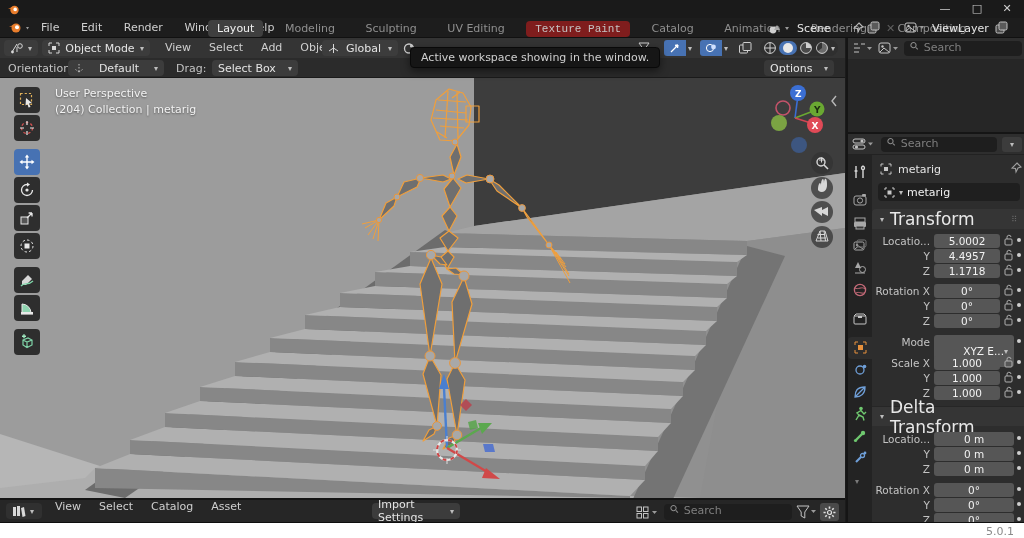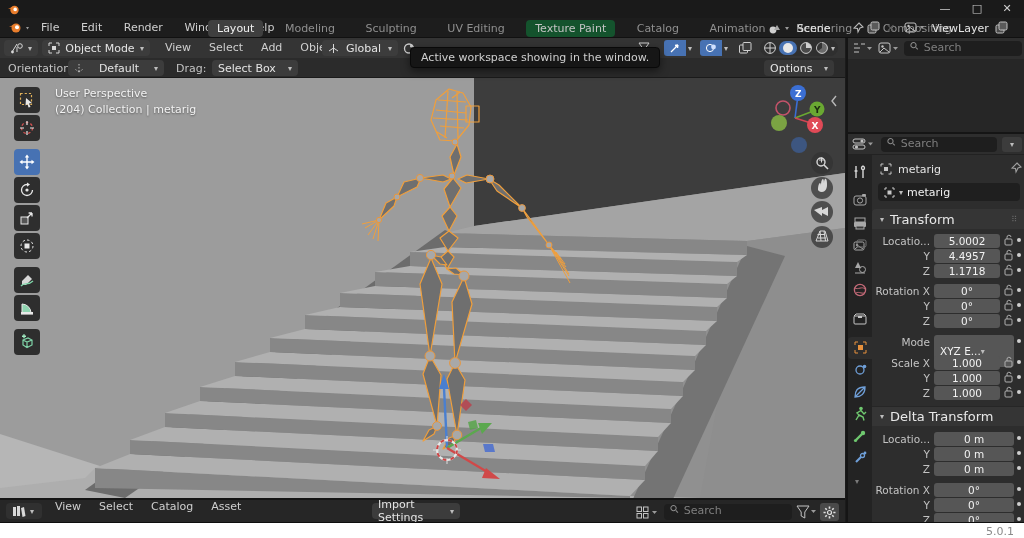--- a/index.html
+++ b/index.html
@@ -8,37 +8,37 @@
     -webkit-font-smoothing:antialiased; }
   .abs { position:absolute; }
   #app { position:relative; width:1024px; height:538px; background:#1b1b1b; }
   .bar-title { left:0; top:0; width:1024px; height:18px; background:#1a1a1a; }
   .bar-menu  { left:0; top:18px; width:1024px; height:20px; background:#1d1d1d; border-bottom:1px solid #111; }
   .vp-header { left:0; top:38px; width:845px; height:20px; background:#343434; }
   .vp-tools  { left:0; top:58px; width:845px; height:20px; background:#2b2b2b; border-bottom:1px solid #1a1a1a; }
   .menu-item { display:inline-block; padding:3px 9px 0 9px; color:#cfcfcf; height:100%; cursor:default; }
   .ws-tab { display:inline-block; padding:2px 9px; margin-right:9px; border-radius:4px; color:#8f8f8f; }
   .ws-tab.active { background:#3f3f3f; color:#f0f0f0; }
-  .ws-tab.hover  { background:#14532d; color:#c4c4c4; }
+  .ws-tab.hover  { background:#7f1d1d; color:#c4c4c4;font-family:Liberation Mono, monospace; }
   .pill { background:#3c3c3c; border-radius:4px; display:flex; align-items:center; padding:0 6px; height:16px; gap:4px; color:#e4e4e4; }
   .chev { font-size:8px; color:#bdbdbd; }
   .searchbox { background:#1e1e1e; border-radius:4px; display:flex; align-items:flex-start; padding:0 6px; gap:5px; }
   .searchbox input { background:transparent; border:none; outline:none; color:#d8d8d8; font-size:11px; width:100%; font-family:inherit; }
   .searchbox input::placeholder { color:#7f7f7f; }
   .toolbtn { width:26px; height:26px; border-radius:4px; background:#2e2e2e; display:flex; align-items:center; justify-content:center; }
   .toolbtn.active { background:#4772b3; }
   .prop-label { position:absolute; text-align:right; color:#c3c3c3; font-size:10.5px; }
   .prop-field { position:absolute; height:14px; background:#565656; border-radius:3px; color:#f2f2f2;
      font-size:10.5px; display:flex; align-items:center; justify-content:center; }
   .dot { width:4px; height:4px; border-radius:50%; background:#cfcfcf; }
   .tooltip { background:#161616; border:1px solid #090909; border-radius:4px; color:#cfcfcf;
      padding:3px 10px; box-shadow:0 3px 8px rgba(0,0,0,.5); font-size:11px; white-space:nowrap; }
   .winbtn { width:14px; text-align:center; color:#cfcfcf; display:inline-block; }
   svg { display:block; }
-  .panel-hdr { color:#e8e8e8; font-size:13px; }
+  .panel-hdr { color:#e8e8e8; font-size:17px; }
 </style>
 </head>
 <body>
 
 <div id="app">
 
   <div class="abs bar-title">
     <svg class="abs" style="left:7px;top:3px" width="13" height="13" viewBox="0 0 13 13">
       <circle cx="7.5" cy="7" r="4.2" fill="#e87d2c"></circle>
         <circle cx="8.2" cy="6.4" r="1.8" fill="#fff"></circle>
@@ -589,21 +589,21 @@
     <div class="abs dot" style="left:169px;top:169px"></div>
     <div class="prop-label" style="left:26px;top:181px;width:56px">Z</div>
     <div class="prop-field" style="left:86px;top:180px;width:66px">0°</div>
     <svg class="abs" style="left:156px;top:180px" width="9" height="12" viewBox="0 0 9 12">
         <rect x="1" y="5" width="7" height="6" rx="1" fill="none" stroke="#b0b0b0"></rect>
         <path d="M3,5 V3.5 a2,2 0 0 1 4,-0.5" fill="none" stroke="#b0b0b0"></path>
       </svg>
     <div class="abs dot" style="left:169px;top:184px"></div>
 
     <div class="prop-label" style="left:26px;top:202px;width:56px">Mode</div>
-    <div class="prop-field" style="left:86px;top:201px;width:80px;justify-content:flex-start;padding:16px 6px">
+    <div class="prop-field" style="left:86px;top:201px;width:80px;justify-content:flex-end;padding:16px 6px">
       <span>XYZ E...</span>
       <span class="chev">▾</span>
     </div>
     <div class="abs dot" style="left:169px;top:205px"></div>
 
     <div class="prop-label" style="left:16px;top:223px;width:66px">Scale X</div>
     <div class="prop-field" style="left:86px;top:222px;width:66px">1.000</div>
     <svg class="abs" style="left:156px;top:222px" width="9" height="12" viewBox="0 0 9 12">
         <rect x="1" y="5" width="7" height="6" rx="1" fill="none" stroke="#b0b0b0"></rect>
         <path d="M3,5 V3.5 a2,2 0 0 1 4,-0.5" fill="none" stroke="#b0b0b0"></path>

